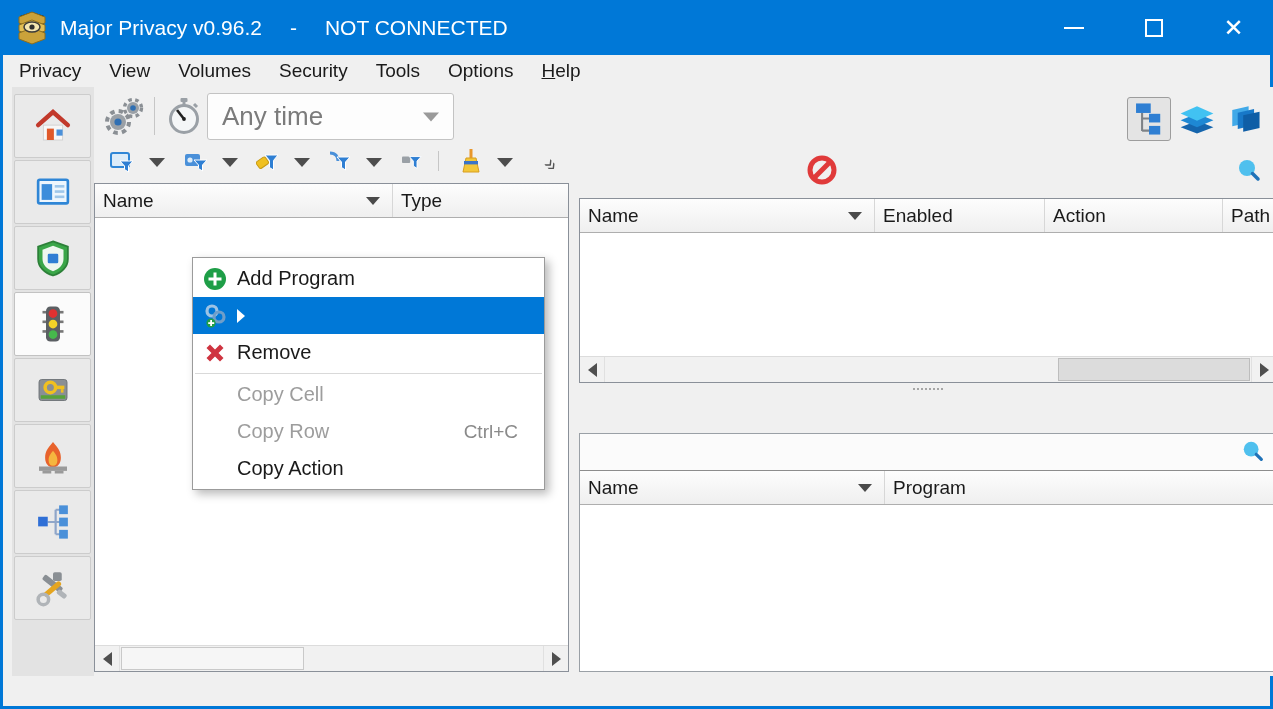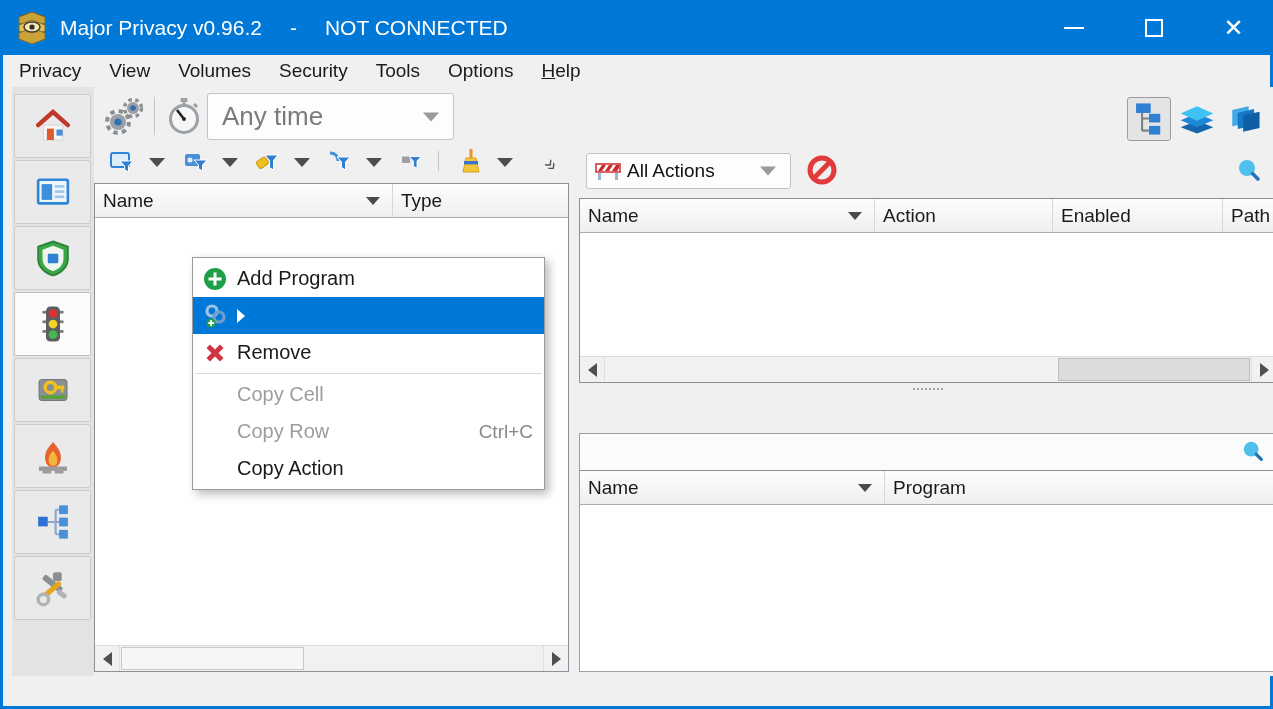--- a/index.html
+++ b/index.html
@@ -89,21 +89,21 @@
   .search-row { position:absolute; left:0; top:0; right:0; height:36px; background:#fbfbfb; }
   .bp-thead { top:36px; height:35px; position:absolute; left:0; right:0; background:linear-gradient(#fdfdfd,#efefef); border-top:1px solid #8d8d8d; border-bottom:1px solid #aeaeae; display:flex; }
 
   
   .ctx-menu { position:absolute; left:192px; top:257px; width:353px; background:#ffffff; border:1px solid #9b9b9b; box-shadow:4px 4px 9px rgba(0,0,0,0.28); padding:2px 0; z-index:50; }
   .cm-item { display:flex; align-items:center; height:37px; padding:0 8px 0 10px; font-size:20px; color:#1a1a1a; }
   .cm-item .cm-icon { width:34px; display:flex; align-items:center; }
   .cm-item.highlight { background:#0078D7; color:#fff; }
   .cm-item.disabled { color:#9d9d9d; }
   .cm-label { flex:1; }
-  .cm-shortcut { color:#8a8a8a; font-size:19px; margin-right:3px; }
+  .cm-shortcut { color:#8a8a8a; font-size:19px; margin-right:18px; }
   .cm-sep { height:1px; background:#d9d9d9; margin:2px 2px; }
   .submenu-arrow { width:0; height:0; border-top:7px solid transparent; border-bottom:7px solid transparent; border-left:8px solid #fff; margin-right:2px; }
 </style>
 </head>
 <body>
 
 <div class="window">
 
   <div class="titlebar">
     <div class="app-icon">
@@ -358,56 +358,44 @@
         </svg>
       </div>
       <div class="view-btn" style="left:644px;">
         <svg viewBox="0 0 44 44" width="40" height="40">
           <path d="M8 12 L26 8 L26 26 L8 30 Z" fill="#41a9e8"></path>
           <path d="M14 15 L32 11 L32 29 L14 33 Z" fill="#1878c8"></path>
           <path d="M20 18 L38 14 L38 32 L20 36 Z" fill="#0f5ea6"></path>
         </svg>
       </div>
 
-      <div class="combo combo-actions">
-        <svg viewBox="0 0 26 20" width="26" height="20">
-          <rect x="3" y="12" width="3" height="7" fill="#9fb3c8"></rect>
-            <rect x="20" y="12" width="3" height="7" fill="#9fb3c8"></rect>
-          <rect x="1" y="3" width="24" height="8" fill="#fff" stroke="#cc2b2b" stroke-width="1.5"></rect>
-          <path d="M3 10 L7 4 H11 L7 10 Z" fill="#cc2b2b"></path>
-          <path d="M10 10 L14 4 H18 L14 10 Z" fill="#cc2b2b"></path>
-          <path d="M17 10 L21 4 H24 V7 L22 10 Z" fill="#cc2b2b"></path>
-        </svg>
-        <span class="label">All Actions</span>
-        <div class="combo-arrow"></div>
-      </div>
       <div class="icon-btn" style="left:226px; top:66px; width:34px; height:34px;">
         <svg viewBox="0 0 32 32" width="32" height="32">
           <circle cx="16" cy="16" r="12" fill="none" stroke="#e03a3a" stroke-width="5"></circle>
           <line x1="8" y1="24" x2="24" y2="8" stroke="#e03a3a" stroke-width="5"></line>
         </svg>
       </div>
       <div class="icon-btn" style="left:656px; top:70px; width:28px; height:28px;">
         <svg viewBox="0 0 26 26" width="26" height="26">
           <circle cx="11" cy="10" r="8" fill="#4fc0ee"></circle>
           <line x1="16.5" y1="15.5" x2="22" y2="21" stroke="#1f72b8" stroke-width="3.5" stroke-linecap="round"></line>
         </svg>
       </div>
 
       <div class="table" style="left:0; top:111px; width:698px; height:185px;">
         <div class="thead">
           <div class="th" style="width:295px;">
             <span>Name</span>
             <div class="sort-desc"></div>
           </div>
+          <div class="th" style="width:170px;">
+            <span>Enabled</span>
+          </div>
           <div class="th" style="width:178px;">
             <span>Action</span>
-          </div>
-          <div class="th" style="width:170px;">
-            <span>Enabled</span>
           </div>
           <div class="th" style="flex:1;align-items:center;">
             <span>Path</span>
           </div>
         </div>
         <div style="position:absolute; left:0; top:34px; right:0; bottom:26px; background:#fff;"></div>
         <div class="hscroll">
           <div class="hs-arrow left">
               <div class="tri-l"></div>
             </div>

